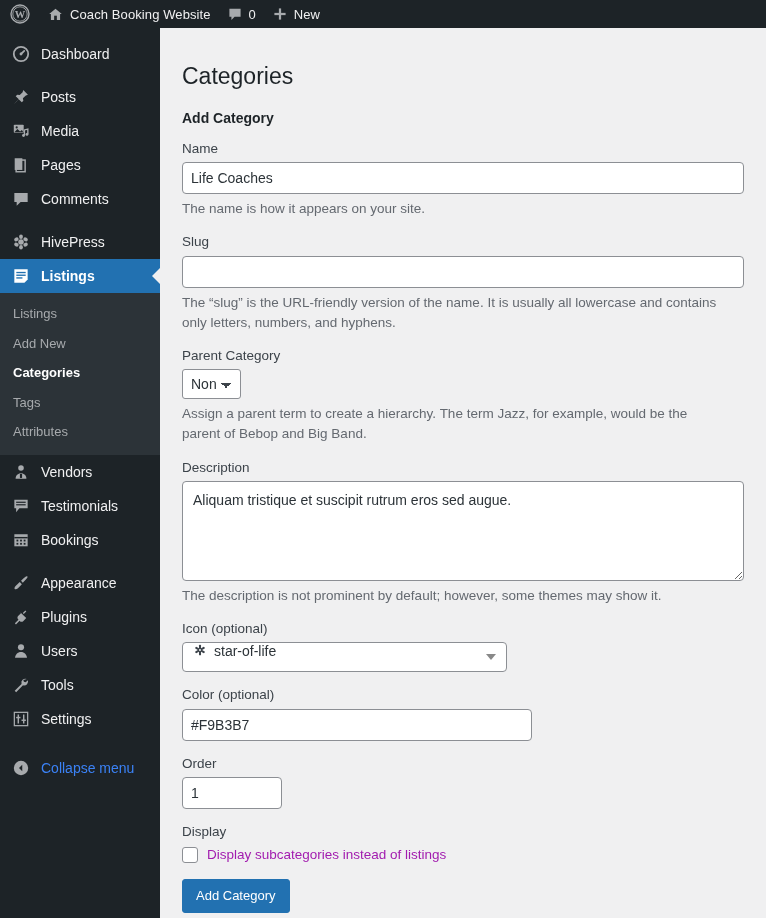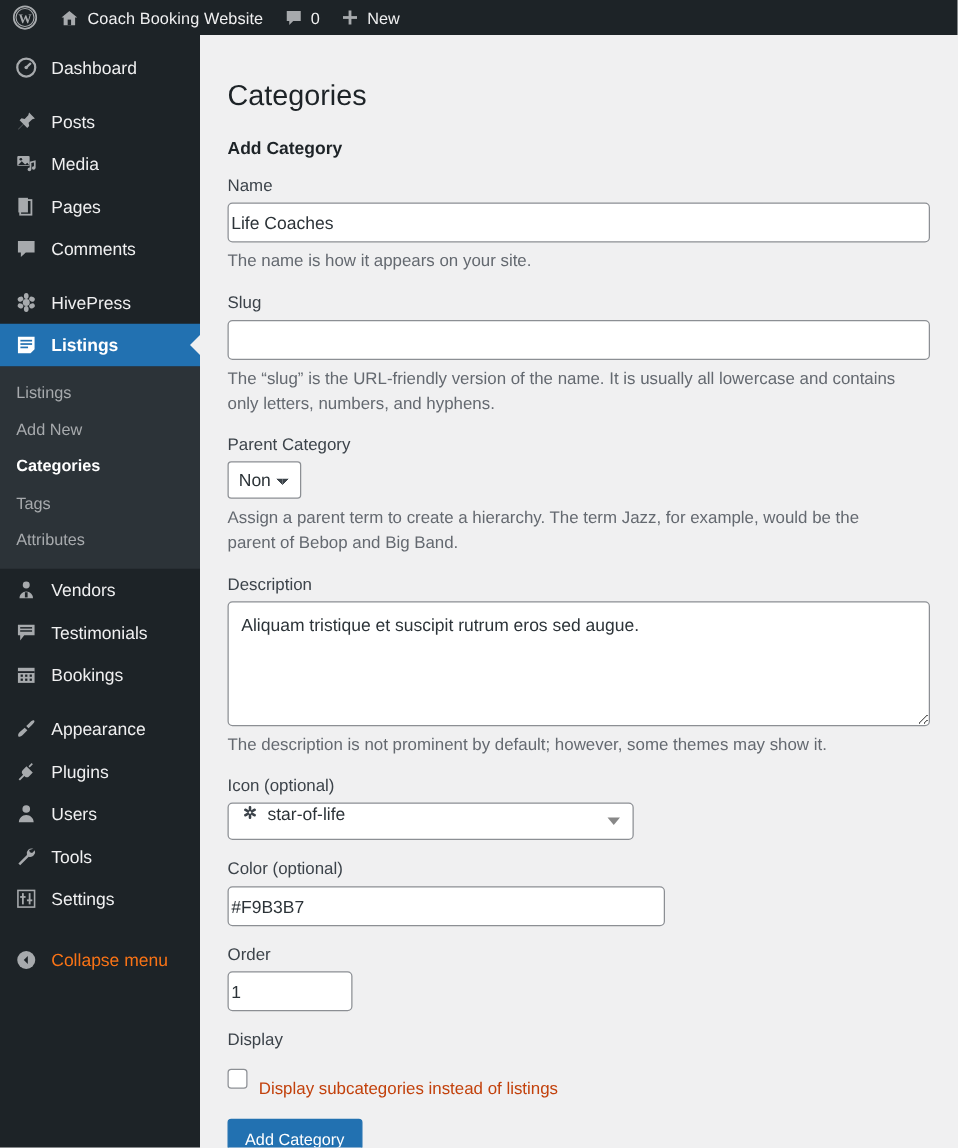--- a/index.html
+++ b/index.html
@@ -85,21 +85,21 @@
     display: block;
     padding: 6px 0 6px 13px;
     font-size: 13px;
     color: #a7aaad;
     cursor: pointer;
     line-height: 1.35;
   }
   .submenu-item.current { color: #fff; font-weight: 700; }
 
   #collapse-menu { margin-top: 6px; }
-  #collapse-menu .mi-label { color: #f97316; }
+  #collapse-menu .mi-label { color: #3b82f6; }
 
   
   #wpbody {
     position: absolute; top: 28px; left: 160px;
     width: 606px; height: 890px;
     background: #f0f0f1;
     overflow: hidden;
     color: #1d2327;
   }
   #wpbody-inner { padding: 16px 22px 0 22px; }
@@ -127,21 +127,21 @@
     color: #3c434a;
     margin-bottom: 5px;
     line-height: 1.2;
   }
   .label-optional { color: #3c434a; }
 
   .text-input {
     display: block;
     width: 562px;
     height: 32px;
-    padding: 0 2px;
+    padding: 0 8px;
     font-size: 14px;
     font-family: "Liberation Sans", sans-serif;
     color: #2c3338;
     background: #fff;
     border: 1px solid #8c8f94;
     border-radius: 4px;
     outline: none;
     box-shadow: 0 0 0 transparent;
   }
   .field-desc {
@@ -235,24 +235,23 @@
   .cbox {
     width: 16px; height: 16px;
     flex: 0 0 16px;
     background: #fff;
     border: 1px solid #8c8f94;
     border-radius: 3px;
     cursor: pointer;
   }
   .cbox-label {
     font-size: 13.5px;
-    color: #c2410c;
+    color: #a21caf;
     cursor: pointer;
     line-height: 1.2;
-    margin-top: 16px;
   }
 
   #submit-button {
     margin-top: 16px;
     display: inline-block;
     background: #2271b1;
     border: 1px solid #2271b1;
     color: #fff;
     font-size: 13px;
     font-family: "Liberation Sans", sans-serif;

